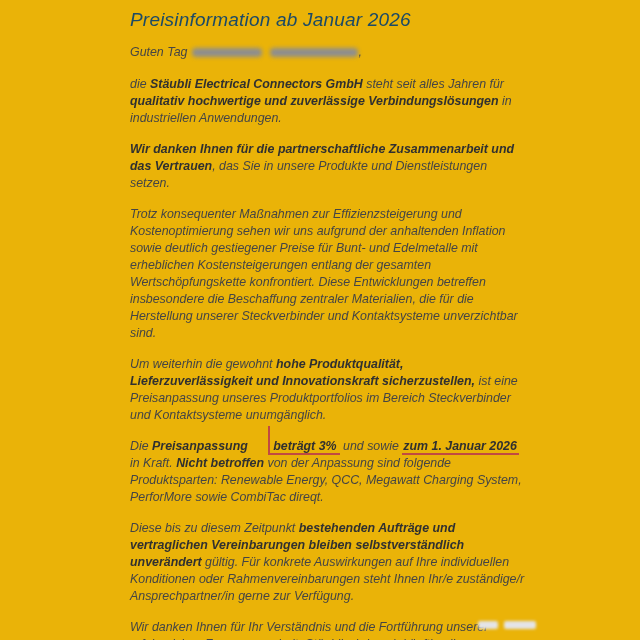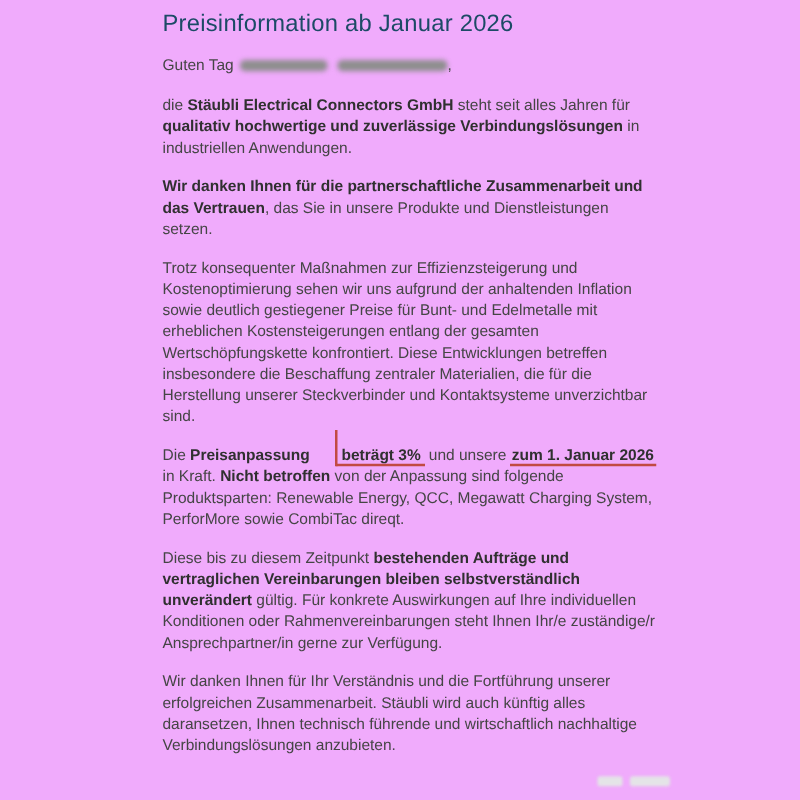--- a/index.html
+++ b/index.html
@@ -8,21 +8,21 @@
     --bold:#303030;
     --red:#c14a42;
   }
   *{box-sizing:border-box;}
   html,body{margin:0;padding:0;background:#ffffff;}
   body{
     width:640px;height:640px;overflow:hidden;
     font-family:"Liberation Sans","DejaVu Sans",sans-serif;
     -webkit-font-smoothing:antialiased;
   }
-  .page{position:relative;width:640px;height:640px;background:#f0abfc;}
+  .page{position:relative;width:640px;height:640px;background:#eab308;font-style:italic;}
   .content{position:absolute;left:130px;top:8px;width:398px;}
   h1{
     margin:0 0 13px 0;
     font-size:19px;font-weight:400;letter-spacing:.2px;
     color:var(--title);line-height:23px;
   }
   p{
     margin:0 0 14px 0;
     font-size:12.4px;line-height:17px;color:var(--body);
   }
@@ -55,22 +55,23 @@
     <h1>Preisinformation ab Januar 2026</h1>
 
     <p class="greeting"><span>Guten Tag</span><span class="redacted"><i class="blob b1"></i><i class="blob b2"></i></span><span>,</span></p>
 
     <p><span>die </span><b>Stäubli Electrical Connectors GmbH</b><span> steht seit alles Jahren für </span><b>qualitativ hochwertige und zuverlässige Verbindungslösungen</b><span> in industriellen Anwendungen.</span></p>
 
     <p><b>Wir danken Ihnen für die partnerschaftliche Zusammenarbeit und das Vertrauen</b><span>, das Sie in unsere Produkte und Dienstleistungen setzen.</span></p>
 
     <p><span>Trotz konsequenter Maßnahmen zur Effizienzsteigerung und Kostenoptimierung sehen wir uns aufgrund der anhaltenden Inflation sowie deutlich gestiegener Preise für Bunt- und Edelmetalle mit erheblichen Kostensteigerungen entlang der gesamten Wertschöpfungskette konfrontiert. Diese Entwicklungen betreffen insbesondere die Beschaffung zentraler Materialien, die für die Herstellung unserer Steckverbinder und Kontaktsysteme unverzichtbar sind.</span></p>
 
+    <p><span>Um weiterhin die gewohnt </span><b>hohe Produktqualität, Lieferzuverlässigkeit und Innovationskraft sicherzustellen,</b><span> ist eine Preisanpassung unseres Produktportfolios im Bereich Steckverbinder und Kontaktsysteme unumgänglich.</span></p>
 
-    <p><span>Die </span><b>Preisanpassung </b><b class="mark-box">beträgt 3%</b><span> und unsere </span><b class="mark-underline">zum 1. Januar 2026</b><span> in Kraft. </span><b>Nicht betroffen</b><span> von der Anpassung sind folgende Produktsparten: Renewable Energy, QCC, Megawatt Charging System, PerforMore sowie CombiTac direqt.</span></p>
+    <p><span>Die </span><b>Preisanpassung </b><b class="mark-box">beträgt 3%</b><span> und sowie </span><b class="mark-underline">zum 1. Januar 2026</b><span> in Kraft. </span><b>Nicht betroffen</b><span> von der Anpassung sind folgende Produktsparten: Renewable Energy, QCC, Megawatt Charging System, PerforMore sowie CombiTac direqt.</span></p>
 
     <p><span>Diese bis zu diesem Zeitpunkt </span><b>bestehenden Aufträge und vertraglichen Vereinbarungen bleiben selbstverständlich unverändert</b><span> gültig. Für konkrete Auswirkungen auf Ihre individuellen Konditionen oder Rahmenvereinbarungen steht Ihnen Ihr/e zuständige/r Ansprechpartner/in gerne zur Verfügung.</span></p>
 
     <p><span>Wir danken Ihnen für Ihr Verständnis und die Fortführung unserer erfolgreichen Zusammenarbeit. Stäubli wird auch künftig alles daransetzen, Ihnen technisch führende und wirtschaftlich nachhaltige Verbindungslösungen anzubieten.</span></p>
 
   </div>
 
   <span class="watermark">
       <i class="wblob w1"></i>
       <i class="wblob w2"></i>

